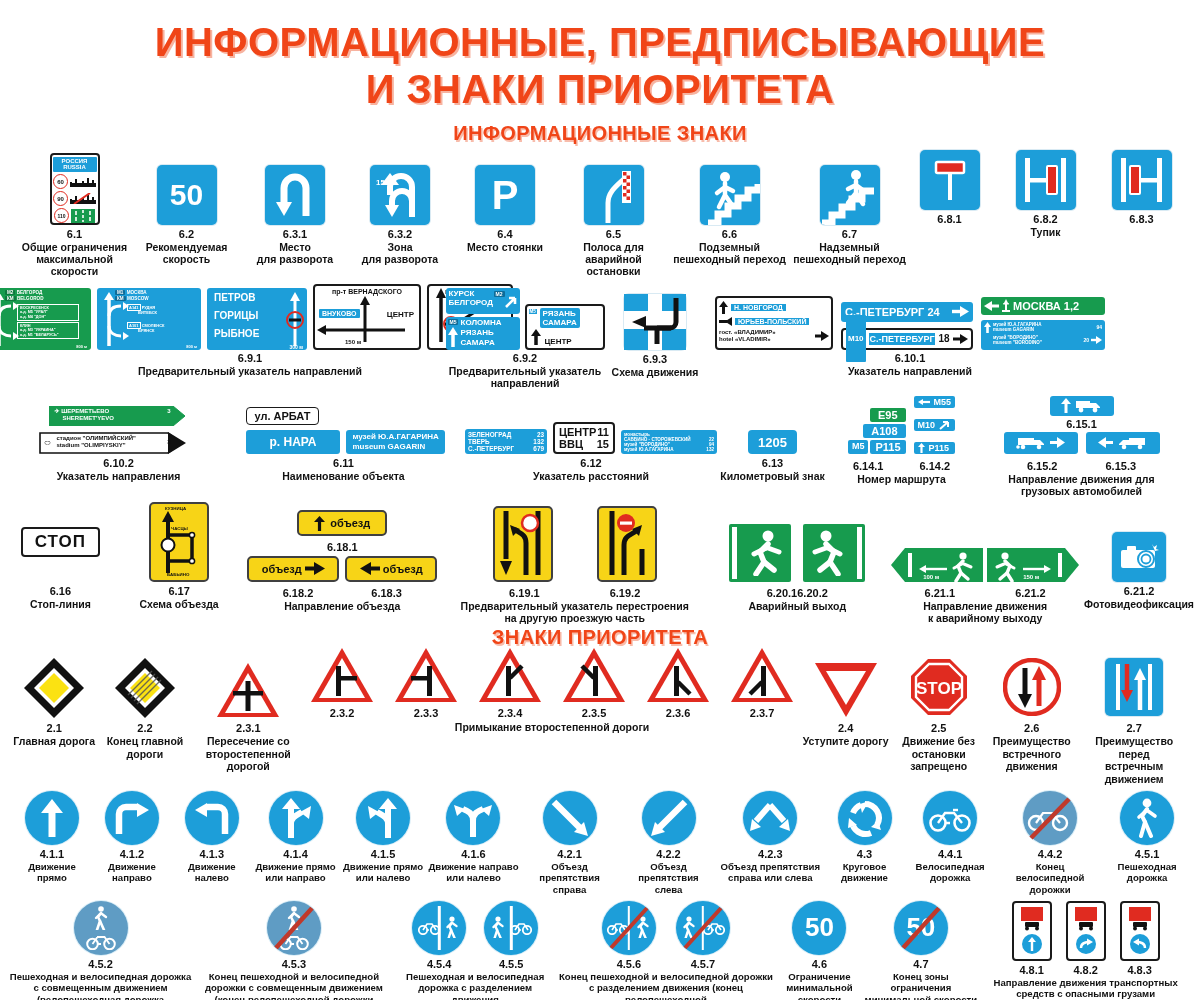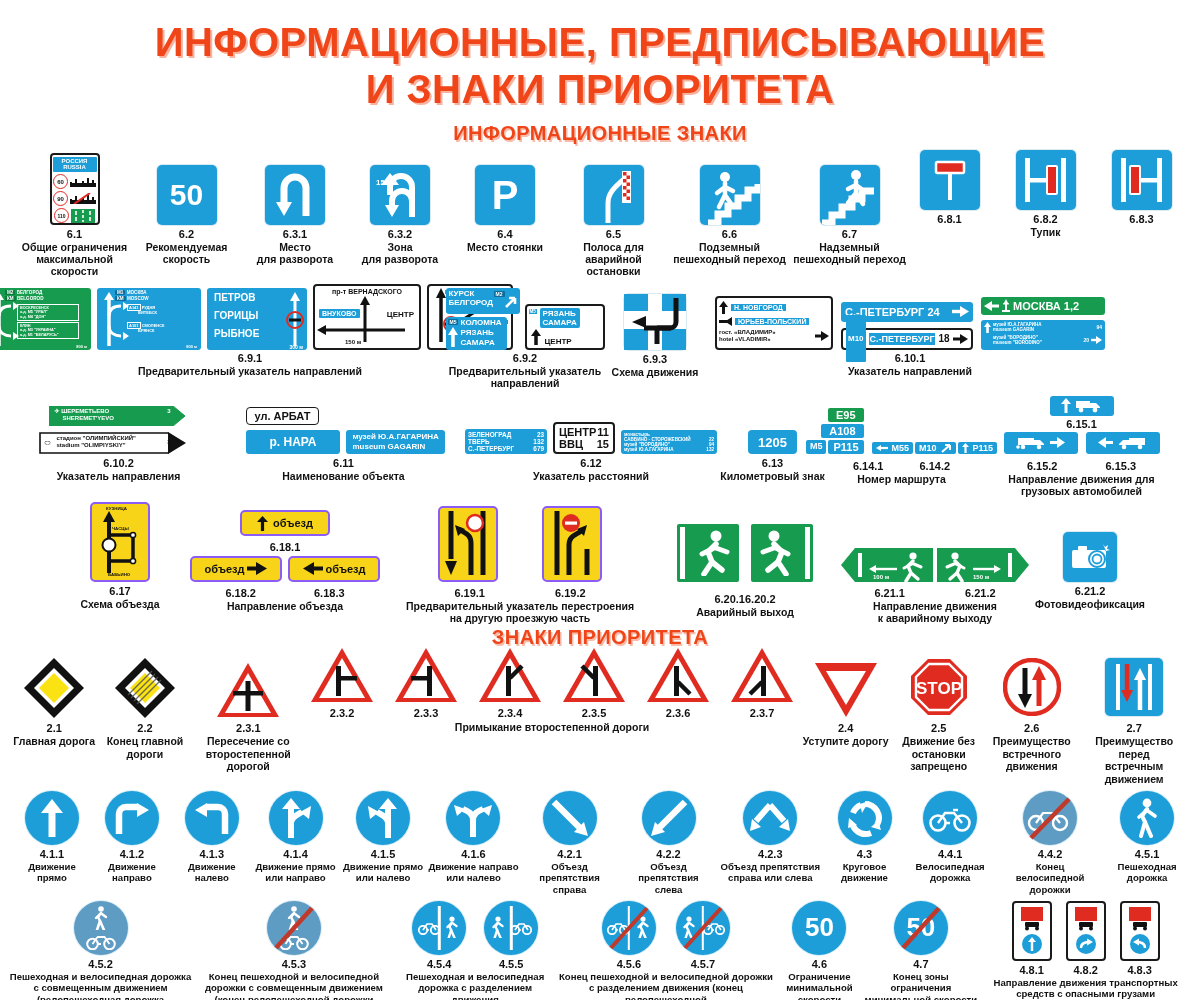--- a/index.html
+++ b/index.html
@@ -24,21 +24,21 @@
   .sign-box{display:flex;align-items:flex-end;justify-content:center;}
   .code{font-size:11px;font-weight:bold;margin-top:3px;line-height:1.1;text-align:center;}
   .cap{font-size:10.5px;font-weight:bold;text-align:center;line-height:1.18;margin-top:1px;}
   .cap.small{font-size:9.6px;}
 
   
   .sq{background:#1d9ed9;border-radius:5px;position:relative;box-shadow:0 0 0 1px #d9eaf3;}
   .whitebox{background:#fff;border:2px solid #1a1a1a;border-radius:4px;position:relative;}
   .greenbox{background:#179b4e;border-radius:3px;position:relative;}
   .bluebox{background:#1d9ed9;border-radius:3px;position:relative;}
-  .yellowbox{background:#f7d417;border:2px solid #8b5cf6;border-radius:5px;position:relative;}
+  .yellowbox{background:#f7d417;border:2px solid #404040;border-radius:5px;position:relative;}
   .circ{background:#1d9ed9;border-radius:50%;position:relative;box-shadow:0 0 0 1px #dbeef7;}
   svg{display:block;}
 
   
   .mini{position:absolute;font-weight:bold;line-height:1;}
 </style>
 </head>
 <body>
 
 <div id="poster">
@@ -341,21 +341,21 @@
           <div class="bluebox" style="width:74px;height:26px;position:relative">
             <div style="position:absolute;left:3px;top:2px;color:#fff;font-size:8px;font-weight:bold;line-height:1.1">
               <span>КУРСК</span><br>
               <span>БЕЛГОРОД</span>
             </div>
             <span style="position:absolute;right:15px;top:3px;background:#0d6c99;color:#fff;font-size:5px;font-weight:bold;padding:0 2px;border-radius:1px">М2</span>
             <svg width="14" height="14" viewBox="0 0 14 14" style="position:absolute;right:2px;bottom:5px">
                 <path d="M2 12L11 3M11 3H5M11 3v6" stroke="#fff" stroke-width="2.6" fill="none"></path>
               </svg>
           </div>
-          <div class="bluebox" style="width:61px;height:33px;position:relative">
+          <div class="bluebox" style="width:74px;height:33px;position:relative">
             <span style="position:absolute;left:2px;top:2px;background:#0d6c99;color:#fff;font-size:5px;font-weight:bold;padding:0 2px;border-radius:1px">М5</span>
             <svg width="10" height="20" viewBox="0 0 10 20" style="position:absolute;left:2px;bottom:3px">
                 <path d="M5 20V6" stroke="#fff" stroke-width="3.5"></path>
                 <path d="M5 0l5 8H0z" fill="#fff"></path>
               </svg>
             <div style="position:absolute;left:15px;top:1px;color:#fff;font-size:8px;font-weight:bold;line-height:1.25">
               <span>КОЛОМНА</span><br>
               <span>РЯЗАНЬ</span><br>
               <span>САМАРА</span>
             </div>
@@ -596,21 +596,21 @@
     <div style="display:flex;flex-direction:column;align-items:center;width:150px">
       <div style="height:58px;display:flex;align-items:flex-end;gap:8px">
         <div style="display:flex;flex-direction:column;align-items:flex-end;gap:2px">
           <div style="background:#179b4e;color:#fff;font-size:11px;font-weight:bold;padding:1px 8px;border-radius:2px">E95</div>
           <div style="background:#1d9ed9;color:#fff;font-size:11px;font-weight:bold;padding:1px 8px;border-radius:2px">A108</div>
           <div style="display:flex;gap:2px">
             <div style="background:#1d9ed9;color:#fff;font-size:9px;font-weight:bold;padding:1px 4px;border-radius:2px">M5</div>
             <div style="background:#1d9ed9;color:#fff;font-size:11px;font-weight:bold;padding:1px 5px;border-radius:2px">P115</div>
           </div>
         </div>
-        <div style="display:flex;gap:2px">
+        <div style="display:flex;flex-direction:column;gap:11px">
           <div style="background:#1d9ed9;border-radius:2px;padding:1px 4px;display:flex;align-items:center;gap:4px">
             <svg width="12" height="8" viewBox="0 0 12 8">
                 <path d="M12 4H5" stroke="#fff" stroke-width="2.2"></path>
                 <path d="M0 4l5-3v6z" fill="#fff"></path>
               </svg>
             <span style="color:#fff;font-size:9px;font-weight:bold">M55</span>
           </div>
           <div style="background:#1d9ed9;border-radius:2px;padding:1px 4px;display:flex;align-items:center;gap:4px">
             <span style="color:#fff;font-size:9px;font-weight:bold">M10</span>
             <svg width="11" height="10" viewBox="0 0 11 10">
@@ -677,20 +677,29 @@
         <span class="code">6.15.2</span>
         <span class="code">6.15.3</span>
       </div>
       <div class="cap" style="white-space:pre-line">Направление движения для
 грузовых автомобилей</div>
     </div>
   </div>
 
   <div class="row" style="margin-top:4px;align-items:flex-start;padding:0 6px;gap:0">
 
+    <div class="cell" style="width:110px">
+      <div class="sign-box" style="height:80px;align-items:center">
+        <div class="whitebox" style="padding:3px 12px;border-width:2px">
+          <span style="font-size:17px;font-weight:bold;letter-spacing:1px">СТОП</span>
+        </div>
+      </div>
+      <div class="code">6.16</div>
+      <div class="cap">Стоп-линия</div>
+    </div>
 
     <div class="cell" style="width:130px">
       <div class="sign-box" style="height:80px">
         <div class="yellowbox" style="width:56px;height:76px;position:relative">
           <span style="position:absolute;left:14px;top:2px;font-size:4.4px;font-weight:bold">КУЗНИЦА</span>
           <span style="position:absolute;left:20px;top:22px;font-size:4.4px;font-weight:bold">ЧАСЦЫ</span>
           <span style="position:absolute;left:16px;bottom:3px;font-size:4.4px;font-weight:bold">БАБЬИНО</span>
           <svg width="52" height="72" viewBox="0 0 52 72" style="position:absolute;left:1px;top:1px">
             <path d="M16 68V16" stroke="#111" stroke-width="4"></path>
               <path d="M16 6l6 11H10z" fill="#111"></path>
@@ -786,21 +795,21 @@
           <div style="position:absolute;right:3px;top:3px;bottom:3px;width:5px;background:#fff"></div>
           <svg width="40" height="46" viewBox="0 0 40 46" style="position:absolute;left:5px;top:6px">
             <circle cx="18" cy="6" r="5.5" fill="#fff"></circle>
             <path d="M18 14l8 8-4 10 8 12" stroke="#fff" stroke-width="5.5" fill="none" stroke-linecap="round"></path>
             <path d="M22 32l-10 8" stroke="#fff" stroke-width="5.5" fill="none" stroke-linecap="round"></path>
             <path d="M20 18l12 6" stroke="#fff" stroke-width="5" fill="none" stroke-linecap="round"></path>
             <path d="M18 18L7 22" stroke="#fff" stroke-width="5" fill="none" stroke-linecap="round"></path>
           </svg>
         </div>
       </div>
-      <div style="display:flex;margin-top:8px">
+      <div style="display:flex;margin-top:2px">
         <span class="code">6.20.1</span>
         <span class="code">6.20.2</span>
       </div>
       <div class="cap">Аварийный выход</div>
     </div>
 
     <div style="display:flex;flex-direction:column;align-items:center;width:200px">
       <div style="height:80px;display:flex;align-items:flex-end;gap:4px">
         <div style="position:relative;width:92px;height:34px">
           <svg width="92" height="34" viewBox="0 0 92 34">

